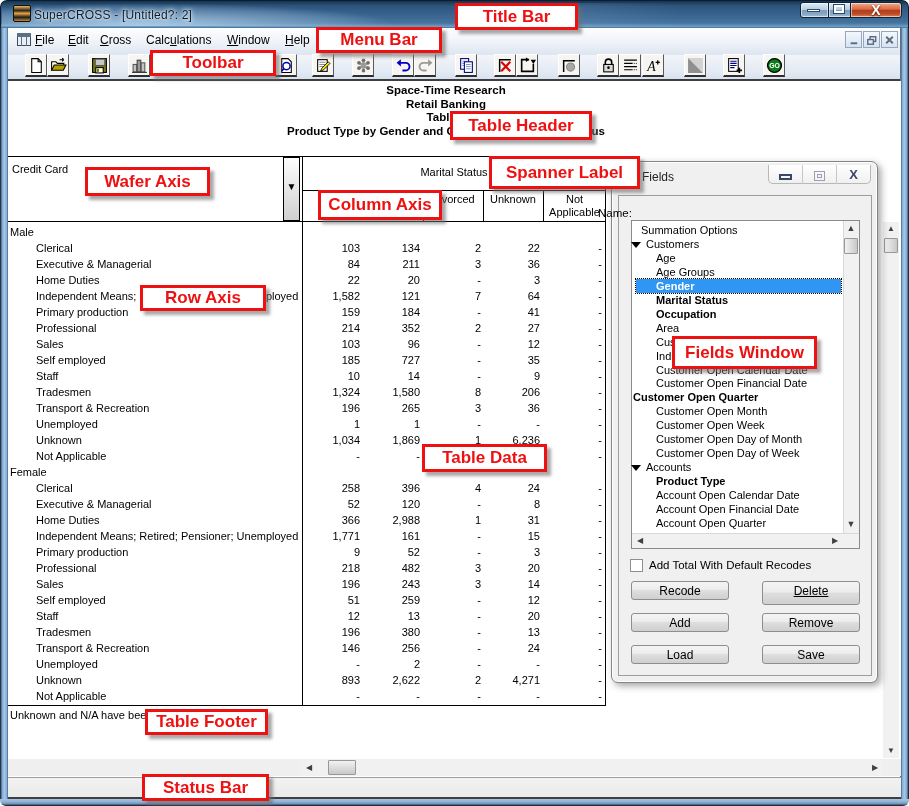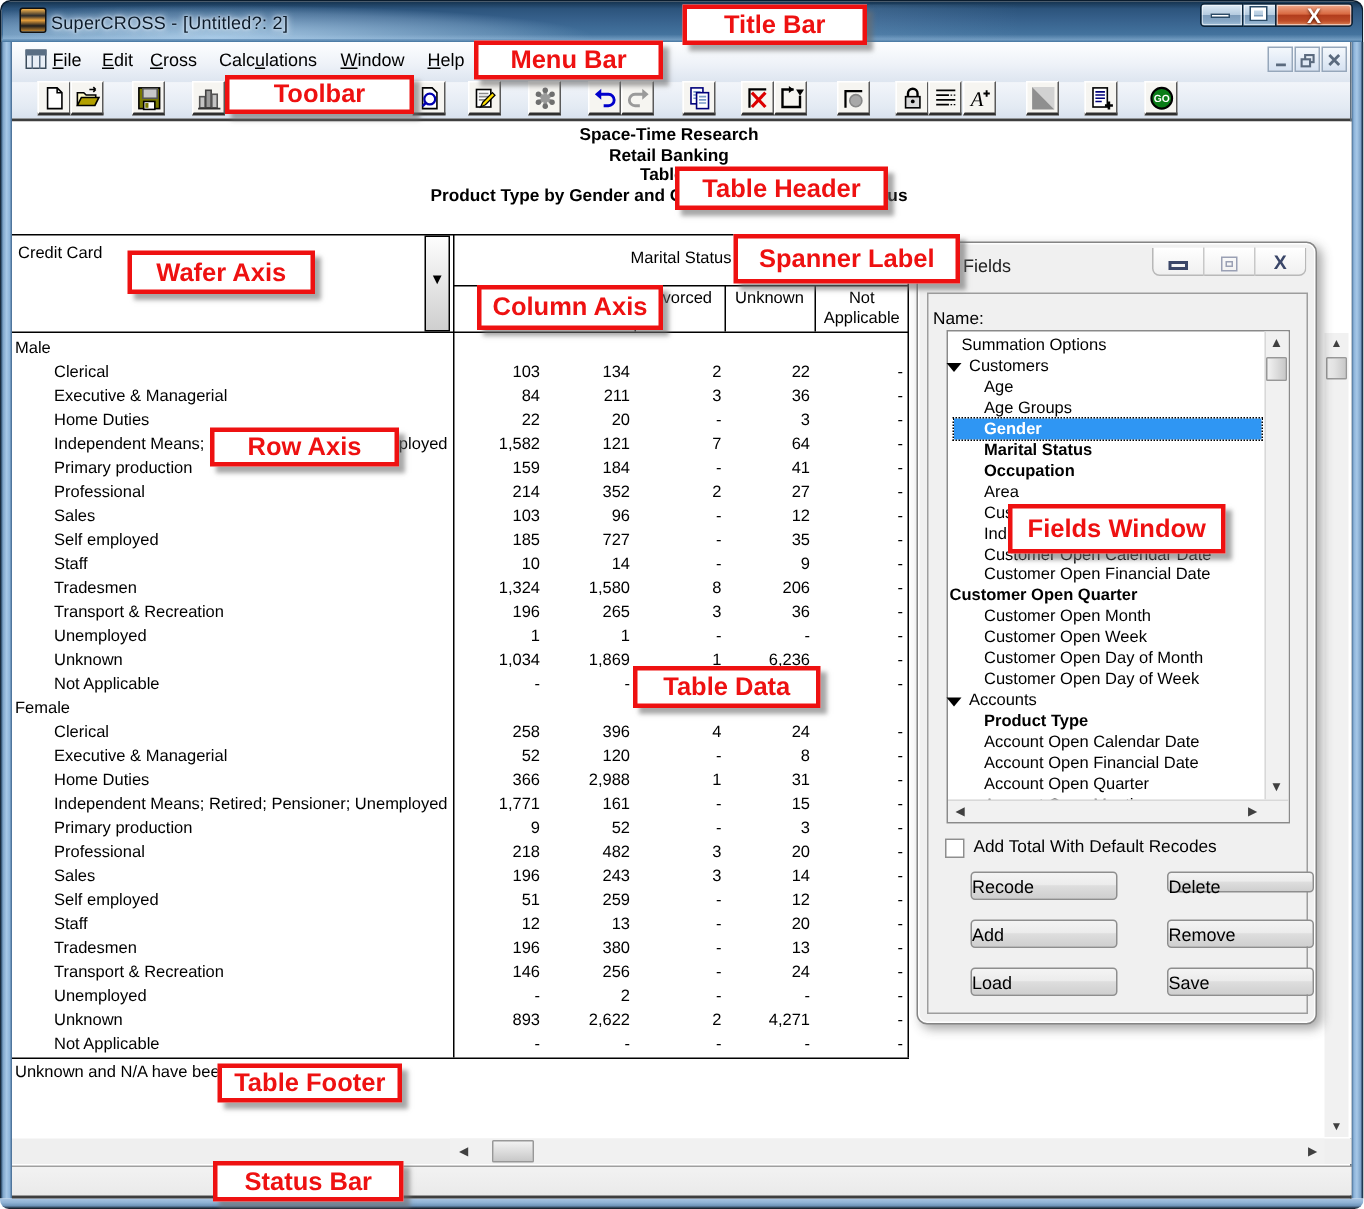--- a/index.html
+++ b/index.html
@@ -35,21 +35,21 @@
 .cell{font-size:11px;color:#000;text-align:right;height:16px;line-height:16px;}
 .rowlab{font-size:11px;color:#000;height:16px;line-height:16px;white-space:nowrap;}
 
 .sbtrack{background:#f1f1f1;}
 .sbthumb{background:linear-gradient(90deg,#f2f2f2,#c8c8c8);border:1px solid #989898;border-radius:1px;}
 .arr{color:#404040;text-align:center;}
 
 .lbl{background:#fff;border:3px solid #ee1111;color:#ee1111;font-weight:bold;font-size:17px;display:flex;align-items:center;justify-content:center;box-shadow:4px 4px 3px rgba(110,110,110,0.6);white-space:nowrap;z-index:50;}
 
 #dlg{left:611px;top:161px;width:267px;height:522px;background:#f0f0f0;border:1px solid #848484;border-radius:7px;box-shadow:inset 0 0 0 1px rgba(255,255,255,0.9),3px 3px 7px rgba(60,60,60,0.45);z-index:20;}
-.dbtn{border:1px solid #8e8e8e;border-radius:3px;background:linear-gradient(180deg,#f4f4f4 0%,#ececec 45%,#dedede 50%,#cfcfcf 100%);font-size:12px;color:#000;text-align:left;margin-left:16px;}
+.dbtn{border:1px solid #8e8e8e;border-radius:3px;background:linear-gradient(180deg,#f4f4f4 0%,#ececec 45%,#dedede 50%,#cfcfcf 100%);font-size:12px;color:#000;text-align:center;}
 .li{font-size:11px;height:13px;line-height:13px;white-space:nowrap;position:absolute;color:#000;}
 </style></head><body>
 <div id="win">
 
 <div class="a" id="titlebar"></div>
 <div class="a" style="left:2px;top:3px;width:500px;height:23px;background:radial-gradient(ellipse 65% 120% at 28% 95%,rgba(185,215,240,0.85),rgba(185,215,240,0.25) 60%,rgba(185,215,240,0) 78%);border-radius:6px 0 0 0;z-index:2;"></div>
 <div class="a" style="left:500px;top:3px;width:300px;height:23px;background:linear-gradient(90deg,rgba(150,190,225,0.25),rgba(150,190,225,0) 60%);z-index:2;"></div>
 <div class="a" style="left:1px;top:23px;width:907px;height:4px;background:linear-gradient(180deg,rgba(160,195,228,0.0),rgba(170,205,235,0.45));z-index:2;"></div>
 <div class="a" style="left:13px;top:5px;width:18px;height:17px;background:linear-gradient(180deg,#f9b64e 0%,#2b2b2b 30%,#e8a03c 50%,#1d1d1d 75%,#c8872e 100%);border:1px solid #101010;border-radius:2px;z-index:3;"></div>
 <div class="a" id="titletext">SuperCROSS - [Untitled?: 2]</div>
@@ -434,21 +434,21 @@
 <div class="a" id="dlg"></div>
 <div class="a" style="left:642px;top:170px;font-size:12px;color:#222;z-index:21;">Fields</div>
 <div class="a" style="left:768px;top:165px;width:103px;height:19px;background:linear-gradient(180deg,#fff,#f0f0f0);border:1px solid #b8b8b8;border-top:none;border-radius:0 0 5px 5px;z-index:21;"></div>
 <div class="a" style="left:802px;top:165px;width:1px;height:19px;background:#c8c8c8;z-index:22;"></div>
 <div class="a" style="left:836px;top:165px;width:1px;height:19px;background:#c8c8c8;z-index:22;"></div>
 <div class="a" style="left:779px;top:174px;width:13px;height:6px;border:2px solid #3a4668;z-index:22;"></div>
 <div class="a" style="left:814px;top:171px;width:11px;height:10px;border:1.5px solid #9aa0b4;z-index:22;"></div>
 <div class="a" style="left:817px;top:174px;width:5px;height:4px;border:1.5px solid #9aa0b4;z-index:22;"></div>
 <div class="a" style="left:840px;top:166px;width:27px;height:17px;color:#3a4668;font-weight:bold;font-size:13px;text-align:center;line-height:17px;z-index:22;">X</div>
 <div class="a" style="left:618px;top:195px;width:254px;height:481px;border:1px solid #9d9d9d;background:#f0f0f0;z-index:21;"></div>
-<div class="a" style="left:622px;top:207px;font-size:11.5px;color:#000;z-index:22;">Name:</div>
+<div class="a" style="left:598px;top:207px;font-size:11.5px;color:#000;z-index:22;">Name:</div>
 <div class="a" style="left:631px;top:220px;width:229px;height:329px;background:#fff;border:1px solid #8a8a8a;z-index:22;overflow:hidden;"></div>
 <div class="li" style="left:641px;top:224px;font-weight:normal;z-index:23;">Summation Options</div>
 <div class="a" style="left:631px;top:242px;width:0;height:0;border-left:5px solid transparent;border-right:5px solid transparent;border-top:6px solid #000;z-index:23;"></div>
 <div class="li" style="left:646px;top:238px;font-weight:normal;z-index:23;">Customers</div>
 <div class="li" style="left:656px;top:252px;font-weight:normal;z-index:23;">Age</div>
 <div class="li" style="left:656px;top:266px;font-weight:normal;z-index:23;">Age Groups</div>
 <div class="a" style="left:636px;top:279px;width:205px;height:14px;background:#2f96f3;z-index:23;outline:1px dotted #000;"></div>
 <div class="li" style="left:656px;top:280px;font-weight:bold;color:#fff;z-index:24;">Gender</div>
 <div class="li" style="left:656px;top:294px;font-weight:bold;z-index:23;">Marital Status</div>
 <div class="li" style="left:656px;top:308px;font-weight:bold;z-index:23;">Occupation</div>
@@ -472,21 +472,21 @@
 <div class="a" style="left:843px;top:221px;width:16px;height:312px;background:#f1f1f1;z-index:24;border-left:1px solid #d8d8d8;"></div>
 <div class="a arr" style="left:843px;top:223px;width:16px;font-size:9px;z-index:25;">▲</div>
 <div class="a sbthumb" style="left:844px;top:238px;width:14px;height:16px;z-index:25;"></div>
 <div class="a arr" style="left:843px;top:519px;width:16px;font-size:9px;z-index:25;">▼</div>
 <div class="a" style="left:632px;top:533px;width:227px;height:15px;background:#f1f1f1;z-index:24;border-top:1px solid #d8d8d8;"></div>
 <div class="a arr" style="left:633px;top:536px;width:14px;font-size:8px;z-index:25;">◀</div>
 <div class="a arr" style="left:828px;top:536px;width:14px;font-size:8px;z-index:25;">▶</div>
 <div class="a" style="left:630px;top:559px;width:13px;height:13px;background:#fff;border:1px solid #8e8e8e;z-index:22;"></div>
 <div class="a" style="left:649px;top:559px;font-size:11.5px;color:#000;z-index:22;">Add Total With Default Recodes</div>
 <div class="a dbtn" style="left:631px;top:581px;width:98px;height:19px;line-height:18px;z-index:22;">Recode</div>
-<div class="a dbtn" style="left:762px;top:581px;width:98px;height:14px;line-height:18px;z-index:22;">Delete</div>
+<div class="a dbtn" style="left:762px;top:581px;width:98px;height:24px;line-height:18px;z-index:22;text-decoration:underline;">Delete</div>
 <div class="a dbtn" style="left:631px;top:613px;width:98px;height:19px;line-height:18px;z-index:22;">Add</div>
 <div class="a dbtn" style="left:762px;top:613px;width:98px;height:19px;line-height:18px;z-index:22;">Remove</div>
 <div class="a dbtn" style="left:631px;top:645px;width:98px;height:19px;line-height:18px;z-index:22;">Load</div>
 <div class="a dbtn" style="left:762px;top:645px;width:98px;height:19px;line-height:18px;z-index:22;">Save</div>
 <div class="a lbl" style="left:316px;top:27px;width:126px;height:26px;">Menu Bar</div>
 <div class="a lbl" style="left:455px;top:3px;width:123px;height:27px;">Title Bar</div>
 <div class="a lbl" style="left:150px;top:50px;width:126px;height:26px;">Toolbar</div>
 <div class="a lbl" style="left:450px;top:111px;width:142px;height:29px;">Table Header</div>
 <div class="a lbl" style="left:85px;top:167px;width:125px;height:29px;">Wafer Axis</div>
 <div class="a lbl" style="left:489px;top:156px;width:151px;height:33px;">Spanner Label</div>

